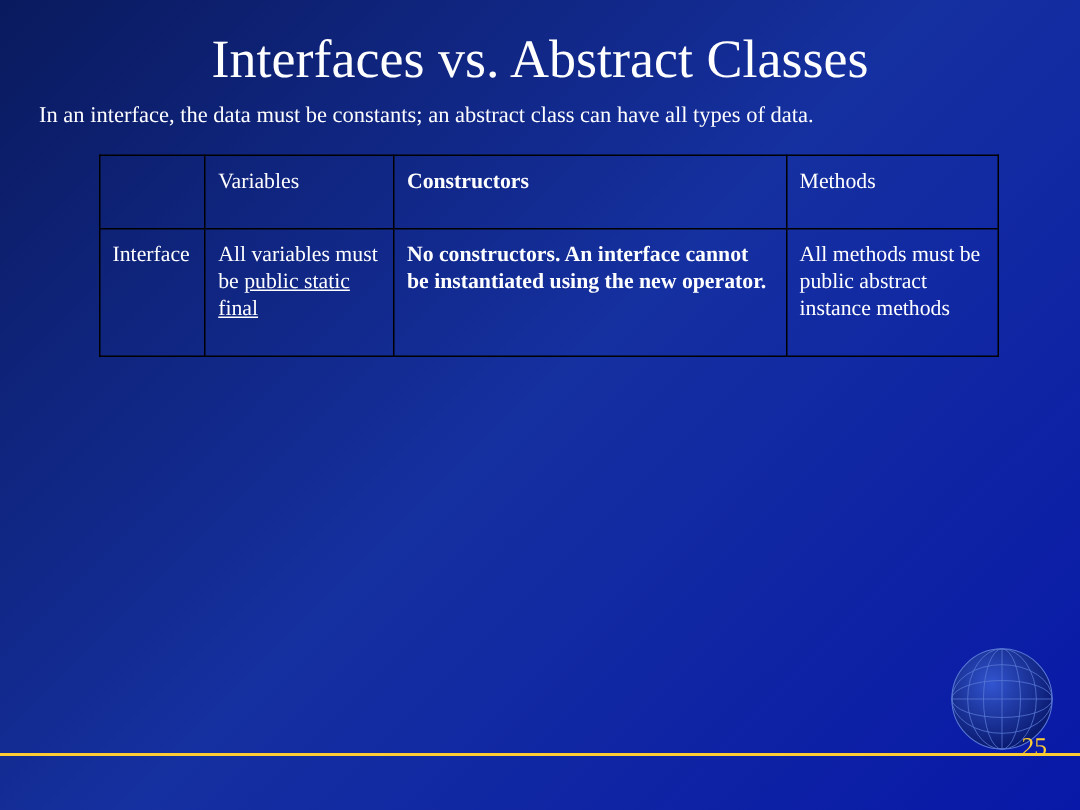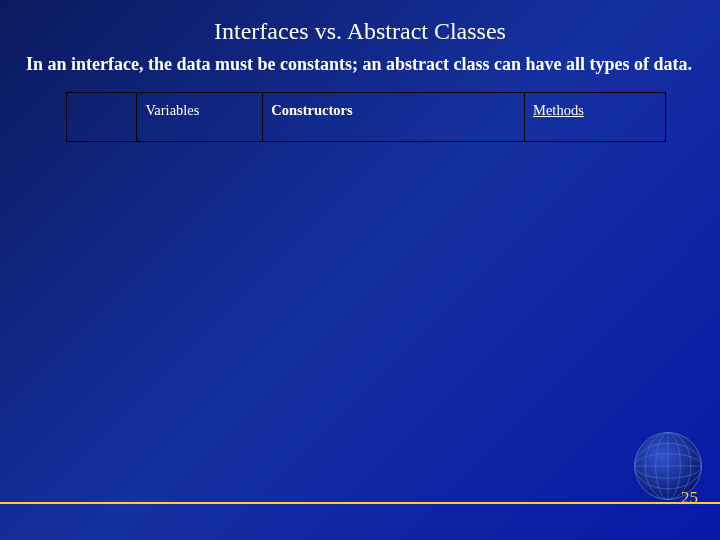--- a/index.html
+++ b/index.html
@@ -7,30 +7,29 @@
     width: 720px;
     height: 540px;
     background: linear-gradient(135deg, #0a1a5e 0%, #1530a0 50%, #0818a8 100%);
     font-family: Georgia, 'Times New Roman', serif;
     color: #fff;
     position: relative;
     overflow: hidden;
   }
   .title {
     text-align: center;
-    font-size: 24px;
+    font-size: 36px;
     padding: 18px 10px 8px 10px;
     color: #fff;
     font-weight: normal;
   }
   .body-text {
     padding: 0 26px;
-    font-size: 18px;
+    font-size: 15px;
     line-height: 1.25;
-    font-weight: bold;
   }
   .para { margin-bottom: 16px; }
   .table-wrap {
     margin: 10px 54px 0 54px;
     padding-left: 12px;
   }
   table {
     border-collapse: collapse;
     width: 100%;
     color: #fff;
@@ -38,21 +37,21 @@
   }
   td {
     border: 1px solid #000;
     padding: 8px 8px 22px 8px;
     vertical-align: top;
     line-height: 1.25;
   }
   .col-label { width: 70px; }
   .col-vars { width: 125px; }
   .col-cons { width: 260px; font-weight: bold; }
-  .col-meth { width: 140px; text-decoration: underline; }
+  .col-meth { width: 140px; }
   .underline { text-decoration: underline; }
   .slide-number {
     position: absolute;
     right: 22px;
     bottom: 32px;
     color: #ffcc33;
     font-size: 17px;
   }
   .globe {
     position: absolute;
@@ -83,20 +82,26 @@
 
 <div class="table-wrap">
   <table>
     <tbody>
         <tr>
       <td class="col-label"></td>
       <td class="col-vars">Variables</td>
       <td class="col-cons">Constructors</td>
       <td class="col-meth">Methods</td>
     </tr>
+    <tr>
+      <td class="col-label">Interface</td>
+      <td class="col-vars"><span>All variables must be </span><span class="underline">public static final</span></td>
+      <td class="col-cons">No constructors. An interface cannot be instantiated using the new operator.</td>
+      <td class="col-meth">All methods must be public abstract instance methods</td>
+    </tr>
   </tbody>
     </table>
 </div>
 
 <div class="footer-line"></div>
 
 <svg class="globe" viewBox="0 0 100 100">
   <defs>
     <radialGradient id="gg" cx="40%" cy="35%" r="65%">
       <stop offset="0%" stop-color="#3a5fd8"></stop>

